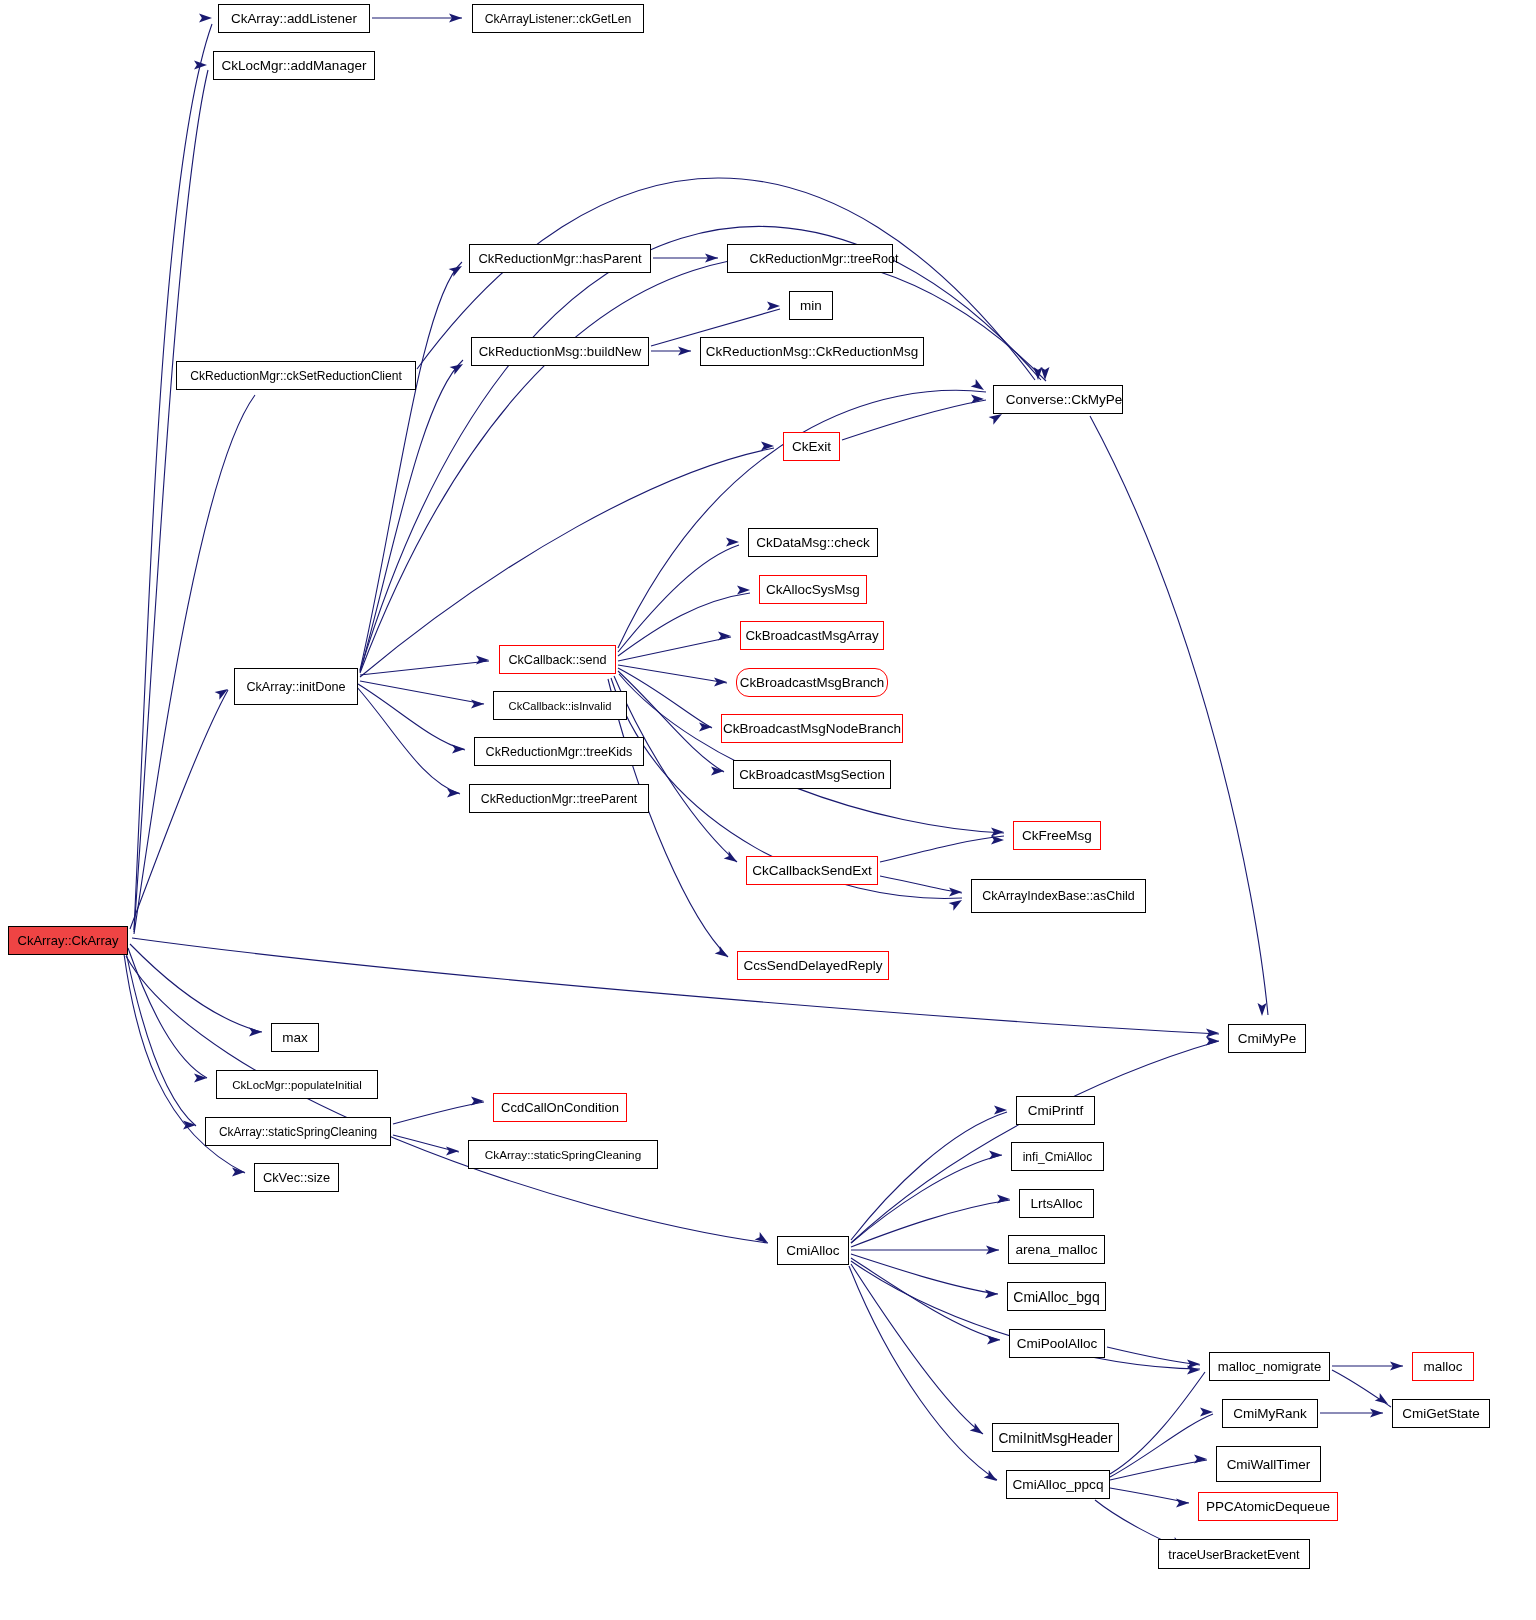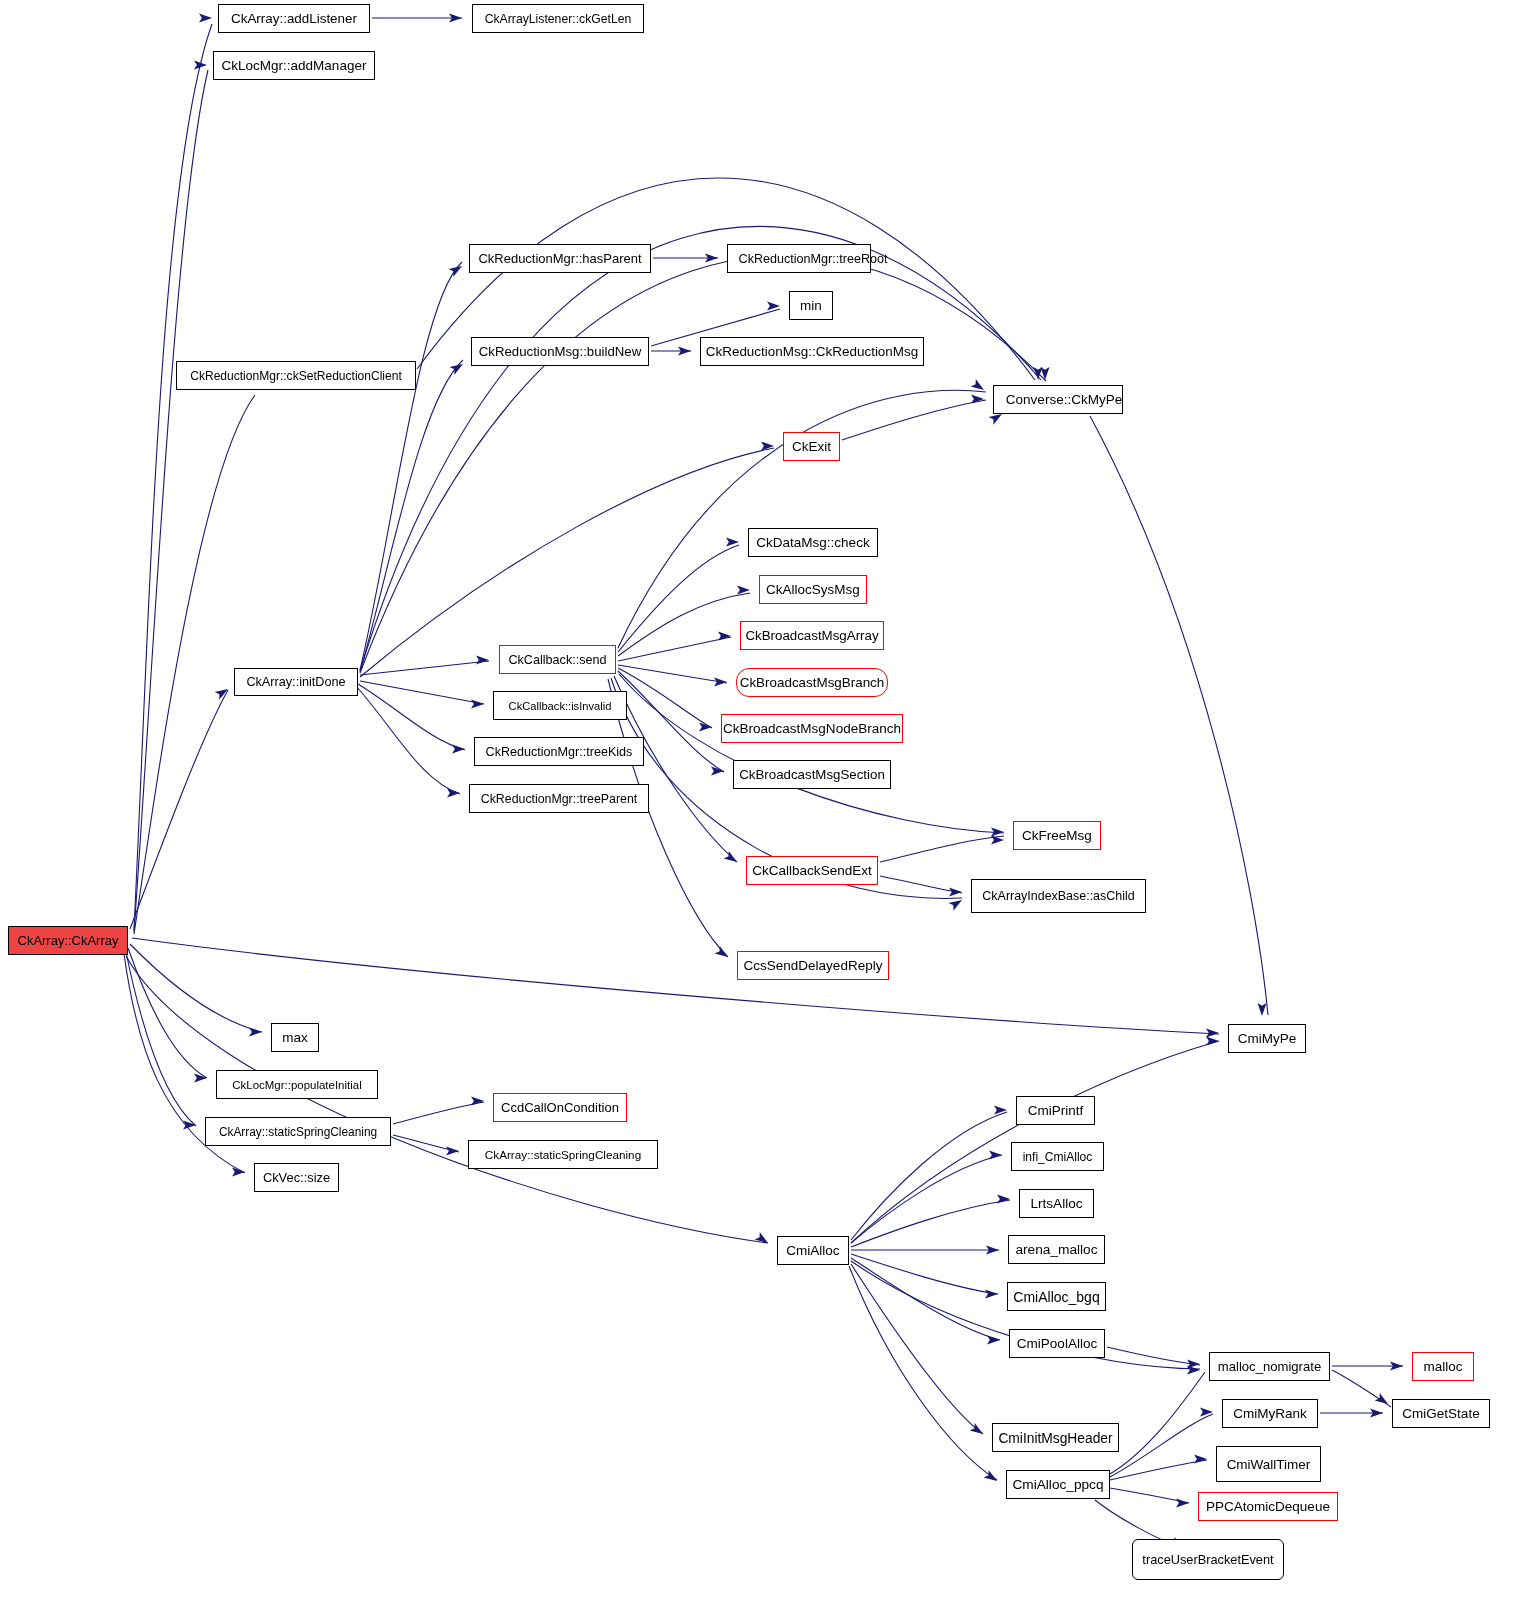--- a/index.html
+++ b/index.html
@@ -148,21 +148,21 @@
       </div>
       <div class="node-box" style="left: 472px; top: 4px; width: 172px; height: 29px; font-size: 12.23px;">
         <span>CkArrayListener::ckGetLen</span>
       </div>
       <div class="node-box" style="left: 213px; top: 51px; width: 162px; height: 29px; font-size: 13.5px;">
         <span>CkLocMgr::addManager</span>
       </div>
       <div class="node-box" style="left: 469px; top: 244px; width: 182px; height: 29px; font-size: 12.99px;">
         <span>CkReductionMgr::hasParent</span>
       </div>
-      <div class="node-box" style="left: 727px; top: 244px; width: 144px; height: 29px; font-size: 12.59px; padding-left: 28px;">
+      <div class="node-box" style="left: 727px; top: 244px; width: 166px; height: 29px; font-size: 12.59px; padding-left: 28px;">
         <span>CkReductionMgr::treeRoot</span>
       </div>
       <div class="node-box" style="left: 789px; top: 291px; width: 44px; height: 29px; font-size: 13.5px;">
         <span>min</span>
       </div>
       <div class="node-box" style="left: 471px; top: 337px; width: 178px; height: 29px; font-size: 13.22px;">
         <span>CkReductionMsg::buildNew</span>
       </div>
       <div class="node-box" style="left: 700px; top: 337px; width: 224px; height: 29px; font-size: 13.47px;">
         <span>CkReductionMsg::CkReductionMsg</span>
@@ -187,21 +187,21 @@
       </div>
       <div class="node-box red" style="left: 736px; top: 668px; width: 152px; height: 29px; font-size: 13.41px; border-radius: 13px;">
         <span>CkBroadcastMsgBranch</span>
       </div>
       <div class="node-box red" style="left: 721px; top: 714px; width: 182px; height: 29px; font-size: 13.53px;">
         <span>CkBroadcastMsgNodeBranch</span>
       </div>
       <div class="node-box" style="left: 733px; top: 760px; width: 158px; height: 29px; font-size: 13.31px;">
         <span>CkBroadcastMsgSection</span>
       </div>
-      <div class="node-box" style="left: 234px; top: 668px; width: 124px; height: 28px; font-size: 12.66px;">
+      <div class="node-box" style="left: 234px; top: 668px; width: 124px; height: 37px; font-size: 12.66px;">
         <span>CkArray::initDone</span>
       </div>
       <div class="node-box red" style="left: 499px; top: 645px; width: 117px; height: 29px; font-size: 12.63px;">
         <span>CkCallback::send</span>
       </div>
       <div class="node-box" style="left: 493px; top: 691px; width: 134px; height: 29px; font-size: 11.15px;">
         <span>CkCallback::isInvalid</span>
       </div>
       <div class="node-box" style="left: 474px; top: 737px; width: 170px; height: 29px; font-size: 12.59px;">
         <span>CkReductionMgr::treeKids</span>
@@ -283,17 +283,17 @@
       </div>
       <div class="node-box" style="left: 1392px; top: 1399px; width: 98px; height: 29px; font-size: 13.5px;">
         <span>CmiGetState</span>
       </div>
       <div class="node-box" style="left: 1216px; top: 1446px; width: 105px; height: 36px; font-size: 13.5px;">
         <span>CmiWallTimer</span>
       </div>
       <div class="node-box red" style="left: 1198px; top: 1492px; width: 140px; height: 29px; font-size: 13.5px;">
         <span>PPCAtomicDequeue</span>
       </div>
-      <div class="node-box" style="left: 1132px; top: 1539px; width: 152px; height: 41px; font-size: 12.77px; border-radius: 6px;">
+      <div class="node-box" style="left: 1158px; top: 1539px; width: 152px; height: 30px; font-size: 12.77px;">
         <span>traceUserBracketEvent</span>
       </div>
     </div>
 </div>
 
 </body></html>

